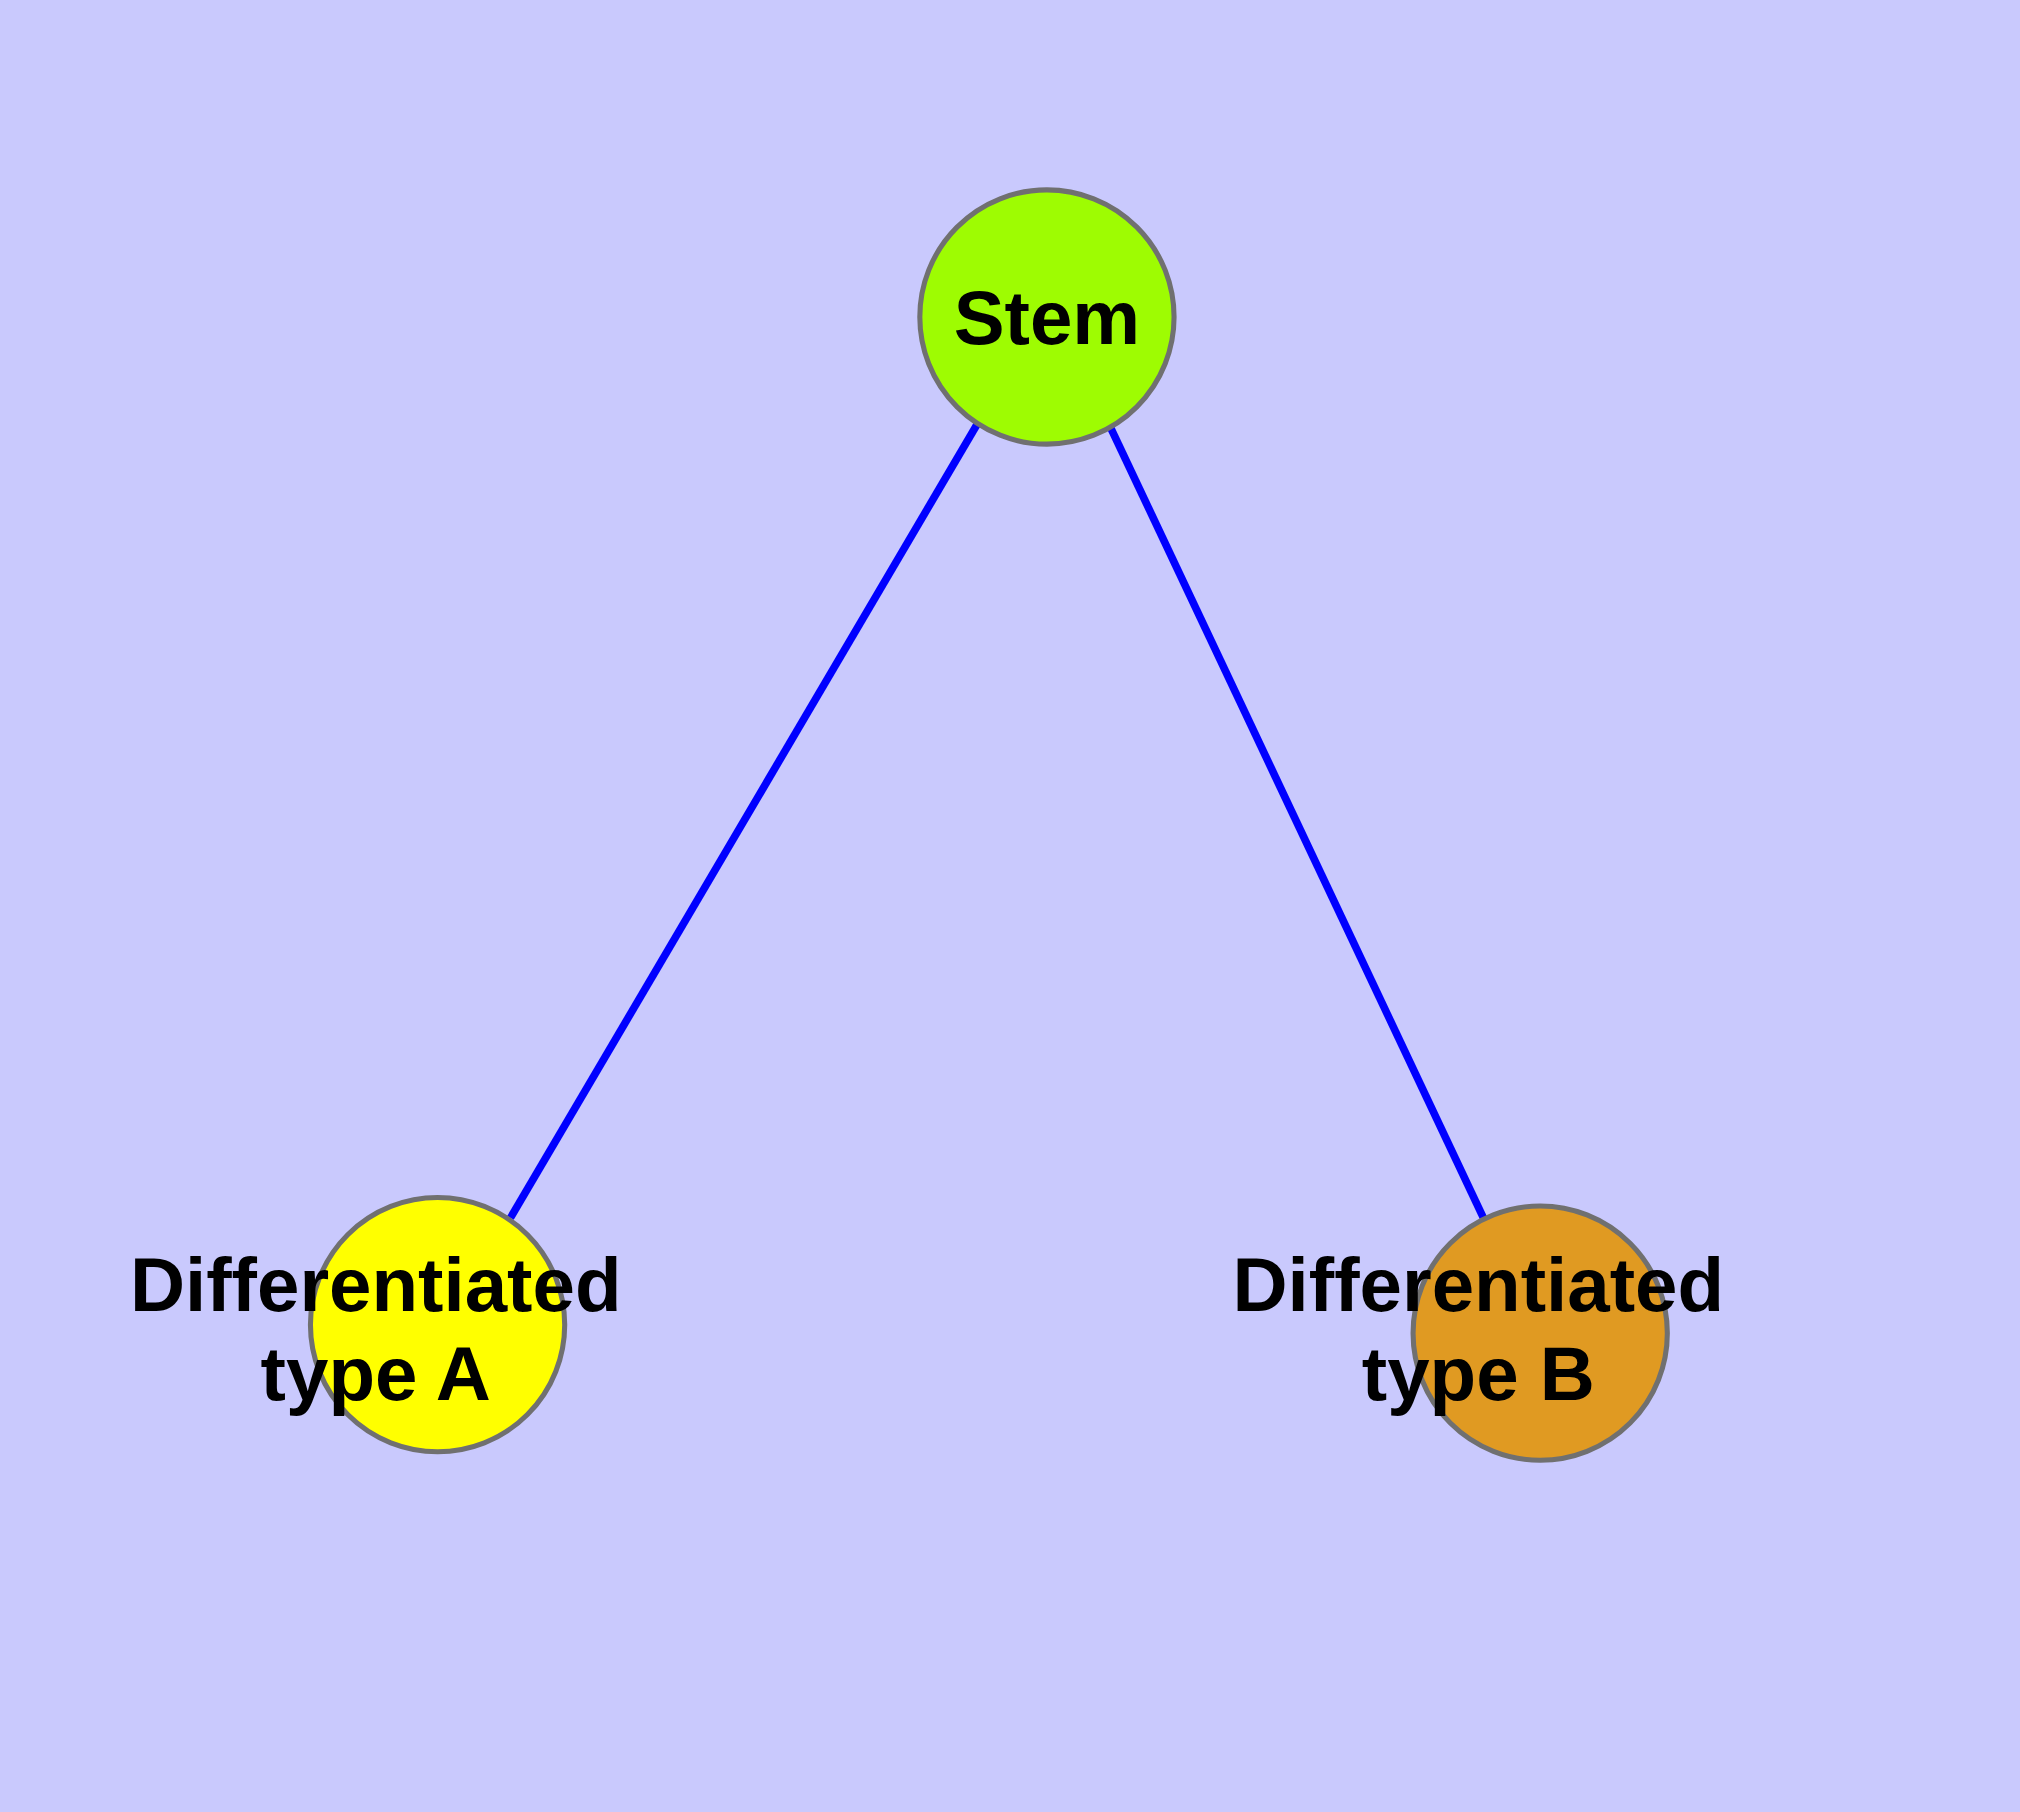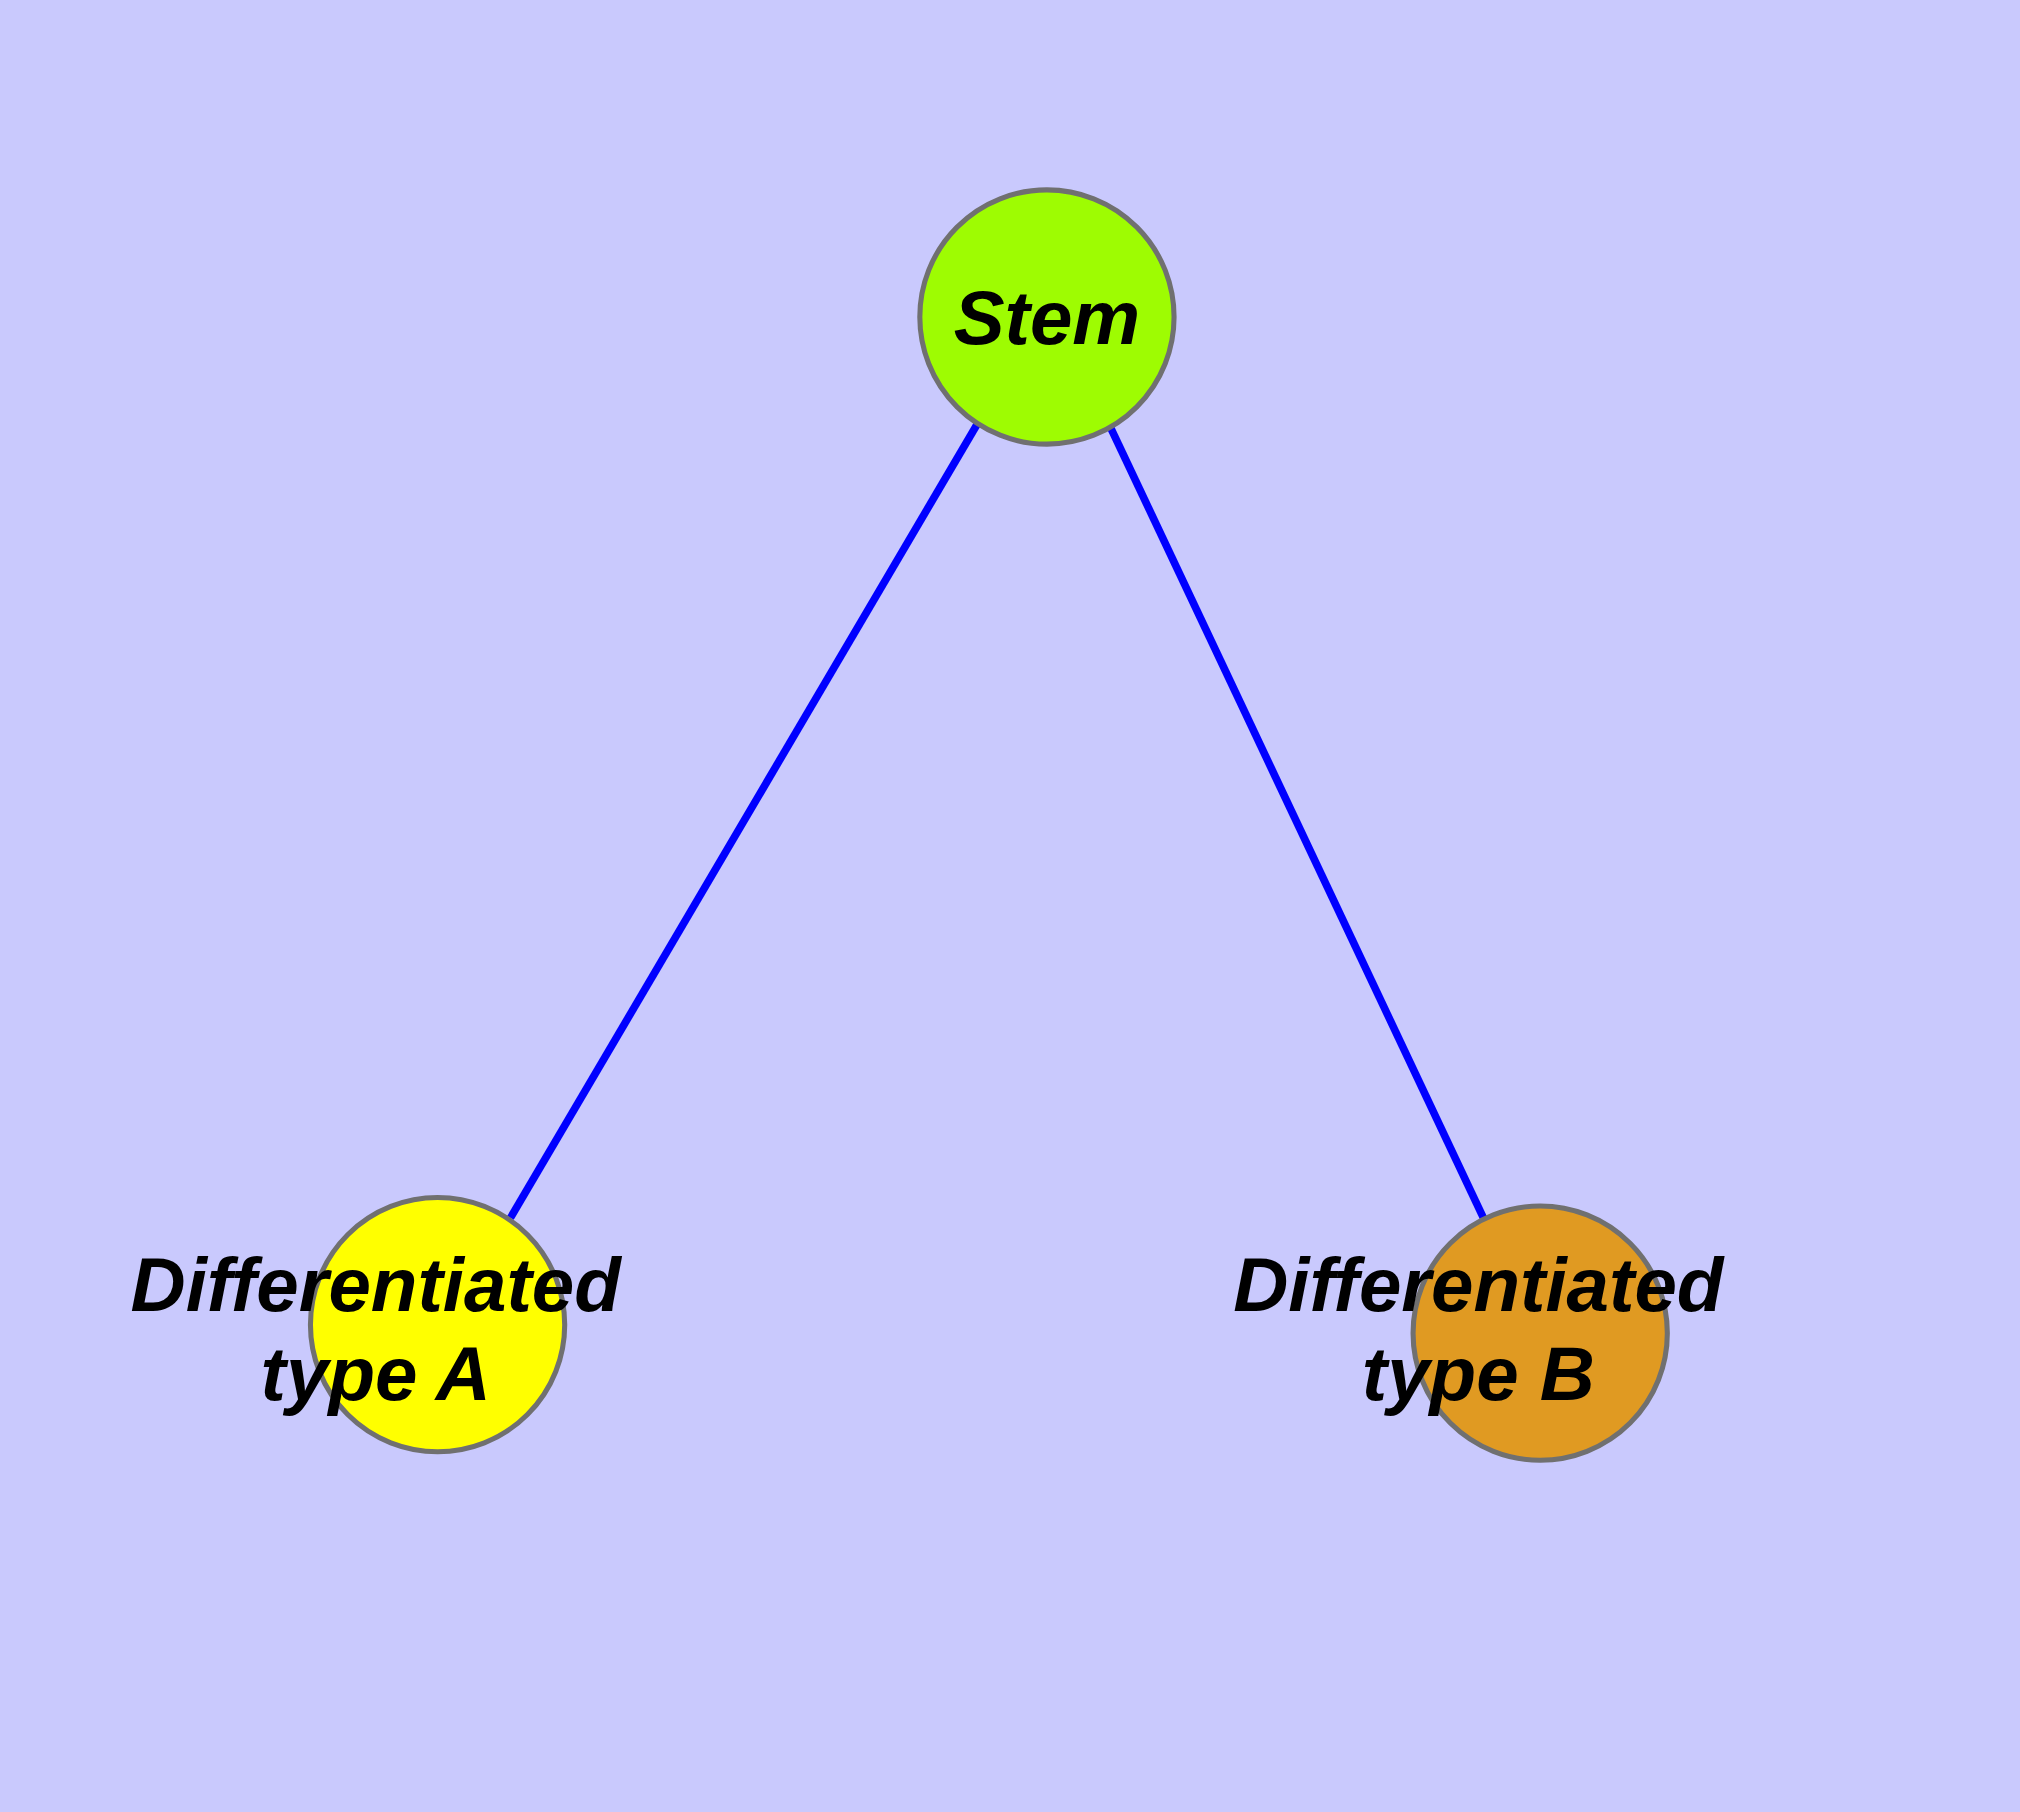--- a/index.html
+++ b/index.html
@@ -9,21 +9,20 @@
   }
   body {
     background: #c9c9fd;
     font-family: "Liberation Sans", sans-serif;
   }
   #canvas {
     position: relative;
     width: 2021px;
     height: 1812px;
     overflow: hidden;
-    font-style: italic;
   }
   #graph-bg {
     position: absolute;
     inset: 0;
     background: #c9c9fd;
   }
   #graph-svg {
     position: absolute;
     left: 0;
     top: 0;

